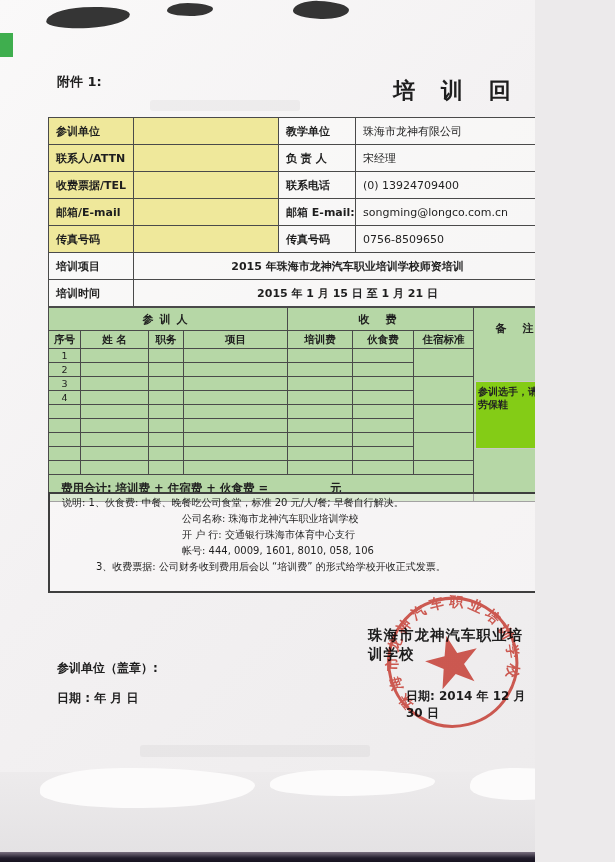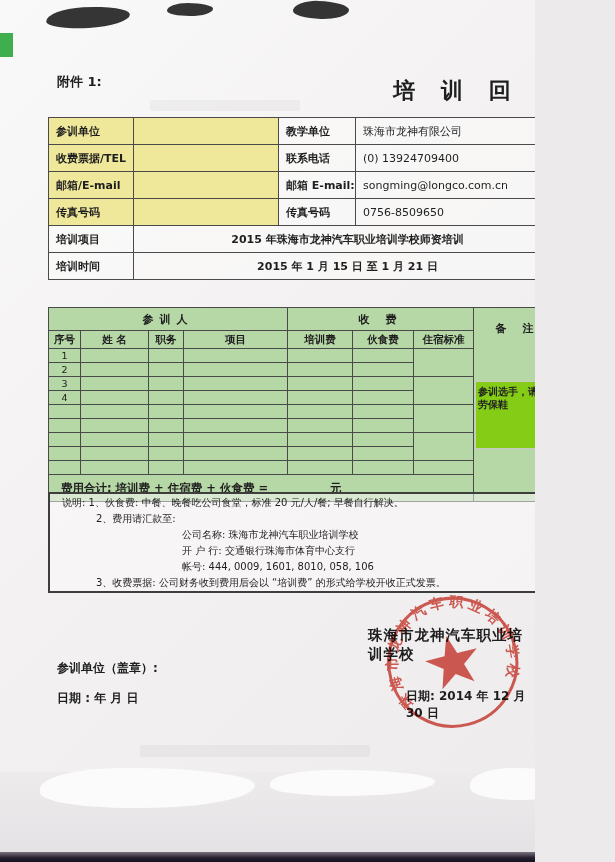--- a/index.html
+++ b/index.html
@@ -85,20 +85,26 @@
         <col style="width:145px">
         <col style="width:77px">
         <col style="width:206px">
       </colgroup>
     <tbody>
         <tr>
       <td class="yellow lab">参训单位</td>
       <td class="yellow"></td>
       <td class="wcell lab">教学单位</td>
       <td class="wcell">珠海市龙神有限公司</td>
+    </tr>
+    <tr>
+      <td class="yellow lab">联系人/ATTN</td>
+      <td class="yellow"></td>
+      <td class="wcell lab">负 责 人</td>
+      <td class="wcell">宋经理</td>
     </tr>
     <tr>
       <td class="yellow lab">收费票据/TEL</td>
       <td class="yellow"></td>
       <td class="wcell lab">联系电话</td>
       <td class="wcell">(0) 13924709400</td>
     </tr>
     <tr>
       <td class="yellow lab">邮箱/E-mail</td>
       <td class="yellow"></td>
@@ -231,21 +237,20 @@
     <tr>
       <td class="total" colspan="7">
         <span>费用合计: 培训费 + 住宿费 + 伙食费 =</span><span class="unit">元</span>
       </td>
     </tr>
   </tbody>
     </table>
 
   <div class="notes">
     <div class="ln pl1">说明: 1、伙食费: 中餐、晚餐吃公司食堂，标准 20 元/人/餐; 早餐自行解决。</div>
-    <div class="ln pl2">2、费用请汇款至:</div>
     <div class="ln pl3">公司名称: 珠海市龙神汽车职业培训学校</div>
     <div class="ln pl3">开 户 行: 交通银行珠海市体育中心支行</div>
     <div class="ln pl3">帐号: 444, 0009, 1601, 8010, 058, 106</div>
     <div class="ln pl2">3、收费票据: 公司财务收到费用后会以 “培训费” 的形式给学校开收正式发票。</div>
   </div>
 
   <div class="f-seal">参训单位（盖章）:</div>
   <div class="f-school">珠海市龙神汽车职业培训学校</div>
   <div class="f-date-l">日期 :     年      月      日</div>
   <div class="f-date-r">日期: 2014 年 12 月 30 日</div>

